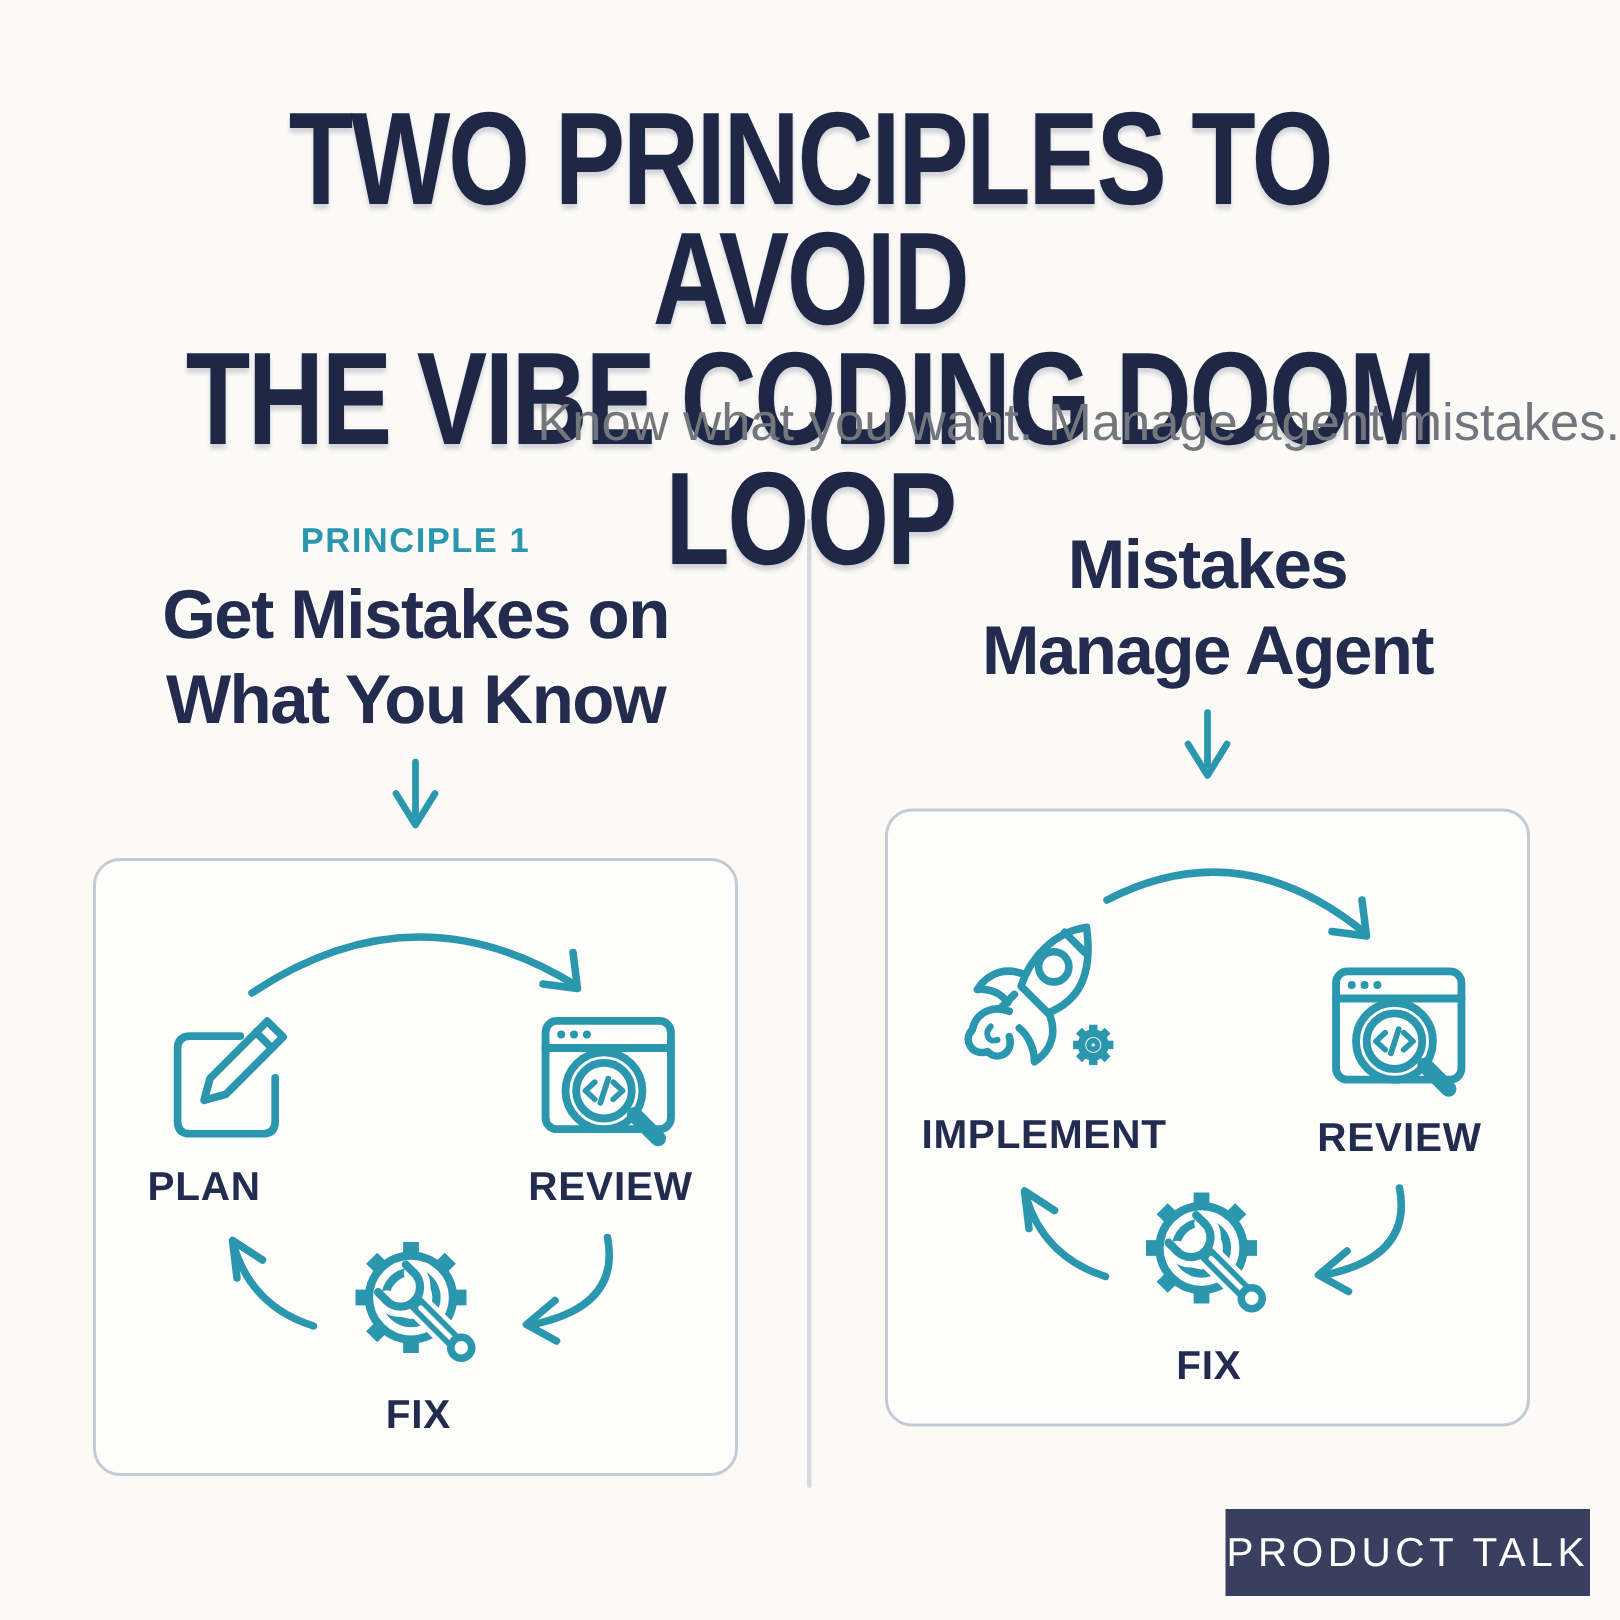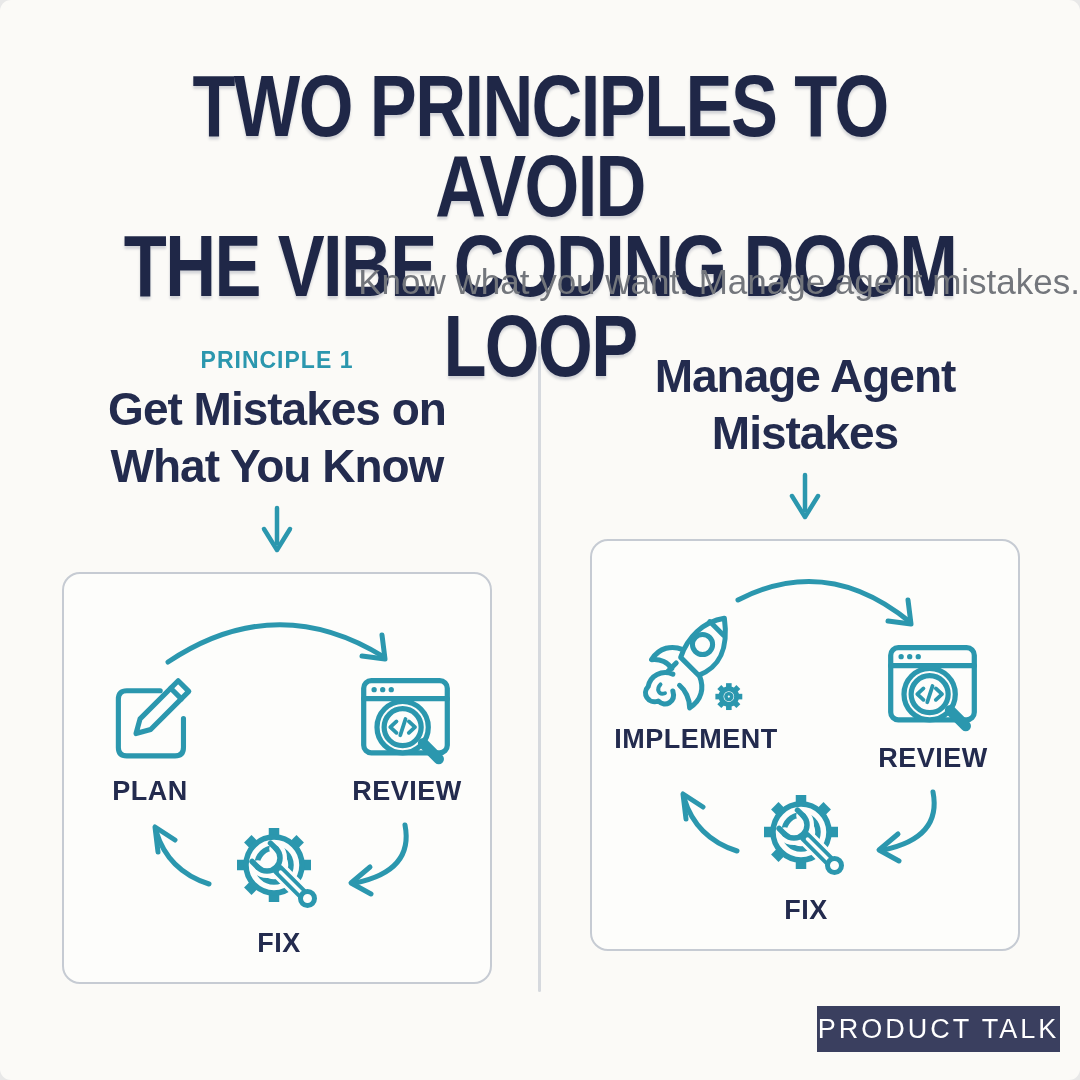--- a/index.html
+++ b/index.html
@@ -1,20 +1,19 @@
 <!DOCTYPE html>
 <html><head>
 <meta charset="utf-8">
 <style>
   html,body{margin:0;padding:0;background:#e8e8e8;}
   .canvas{
     position:relative; width:1080px; height:1080px; overflow:hidden;
     background:#fbfaf7;
     font-family:"Liberation Sans", sans-serif;
-    border-radius:11px;
   }
   
   .title{
     position:absolute; top:66px; left:0; width:1080px; margin:0;
     text-align:center; color:#1f2747;
     font-size:88px; font-weight:bold; line-height:0.91; letter-spacing:-2px;
     transform:scaleX(0.80); transform-origin:540px top;
     text-shadow:0 3px 3px rgba(30,37,70,0.18);
   }
   .title-line{display:block;}
@@ -48,21 +47,21 @@
     position:absolute; transform:translateX(-50%);
     color:#232b4e; font-size:27px; font-weight:bold; letter-spacing:0.5px;
     white-space:nowrap;
   }
   
   .divider{
     position:absolute; left:538px; top:346px; width:3px; height:646px;
     background:#d6d9de; border-radius:3px;
   }
   .badge{
-    position:absolute; left:817px; top:1006px; width:243px; height:46px;
+    position:absolute; left:817px; top:1006px; width:243px; height:58px;
     background:#3a3f5f; color:#ffffff; display:flex; align-items:center;
     justify-content:center; font-size:27px; letter-spacing:3px; font-weight:500;
   }
 </style>
 </head>
 <body>
 
 <div class="canvas">
 
   <h1 class="title">
@@ -138,30 +137,30 @@
           <line x1="49" y1="51.5" x2="78" y2="80.5" stroke="#fdfdfb" stroke-width="17"></line>
           <path d="M 47.2,30.8 A 13,13 0 1 1 28.8,49.2"></path>
           <path d="M 47.2,30.8 L 41.5,25.1"></path>
           <path d="M 28.8,49.2 L 23.1,43.5"></path>
           <line x1="49" y1="51.5" x2="77" y2="79.5" stroke-width="11"></line>
           <line x1="51.5" y1="54" x2="72.5" y2="75" stroke="#fdfdfb" stroke-width="3.5"></line>
           <circle cx="78.5" cy="80.5" r="7" fill="#fdfdfb" stroke-width="5"></circle>
         </g>
       </svg>
 
-      <div class="step-label" style="left:86px; top:202px">PLAN</div>
+      <div class="step-label" style="left:72px; top:202px">PLAN</div>
       <div class="step-label" style="left:343px; top:202px">REVIEW</div>
       <div class="step-label" style="left:215px; top:354px">FIX</div>
     </div>
   </section>
 
   <section class="column col-right">
     <h2 class="col-heading">
+      <span>Mistakes</span>
       <span>Manage Agent</span>
-      <span>Mistakes</span>
     </h2>
     <svg class="down-arrow" width="40" height="52" viewBox="0 0 40 52" stroke="#2b97ae" fill="none" stroke-width="4.5" stroke-linecap="round" stroke-linejoin="round">
       <path d="M 20,3 L 20,38"></path>
       <path d="M 7,24 L 20,45 L 33,24"></path>
     </svg>
 
     <div class="panel">
       <svg class="cycle" width="430" height="412" viewBox="0 0 430 412" stroke="#2b97ae" fill="none" stroke-width="5" stroke-linecap="round" stroke-linejoin="round">
 
         <g>
@@ -231,21 +230,21 @@
           <line x1="49" y1="51.5" x2="78" y2="80.5" stroke="#fdfdfb" stroke-width="17"></line>
           <path d="M 47.2,30.8 A 13,13 0 1 1 28.8,49.2"></path>
           <path d="M 47.2,30.8 L 41.5,25.1"></path>
           <path d="M 28.8,49.2 L 23.1,43.5"></path>
           <line x1="49" y1="51.5" x2="77" y2="79.5" stroke-width="11"></line>
           <line x1="51.5" y1="54" x2="72.5" y2="75" stroke="#fdfdfb" stroke-width="3.5"></line>
           <circle cx="78.5" cy="80.5" r="7" fill="#fdfdfb" stroke-width="5"></circle>
         </g>
       </svg>
 
-      <div class="step-label" style="left:104px; top:183px">IMPLEMENT</div>
+      <div class="step-label" style="left:104px; top:200px">IMPLEMENT</div>
       <div class="step-label" style="left:341px; top:202px">REVIEW</div>
       <div class="step-label" style="left:214px; top:354px">FIX</div>
     </div>
   </section>
 
   <div class="badge">PRODUCT TALK</div>
 
 </div>
 
 </body></html>

